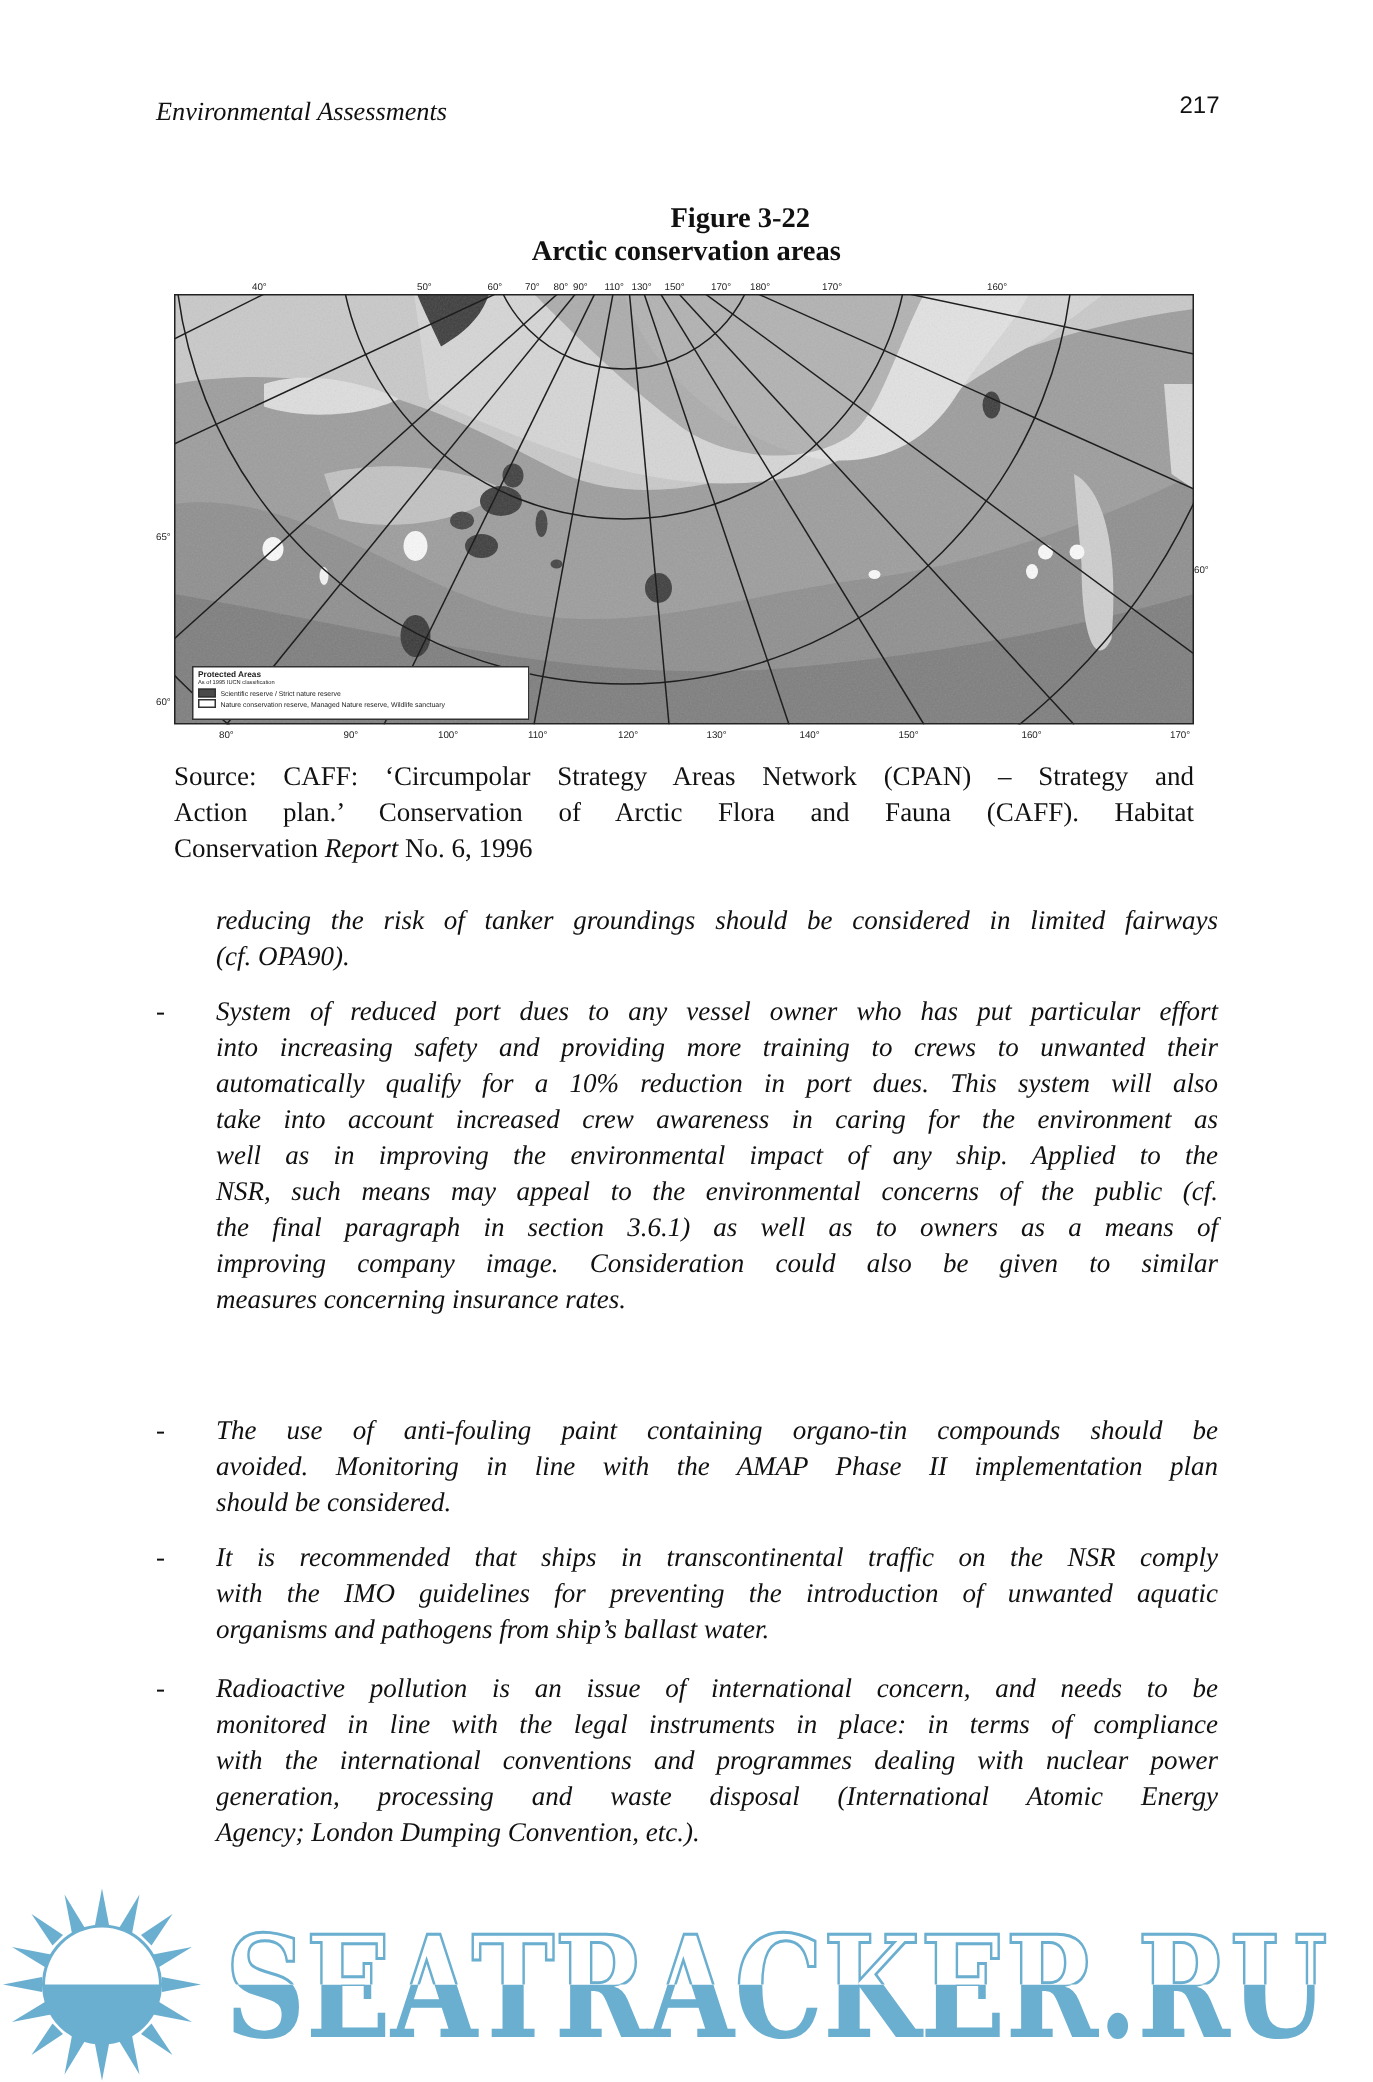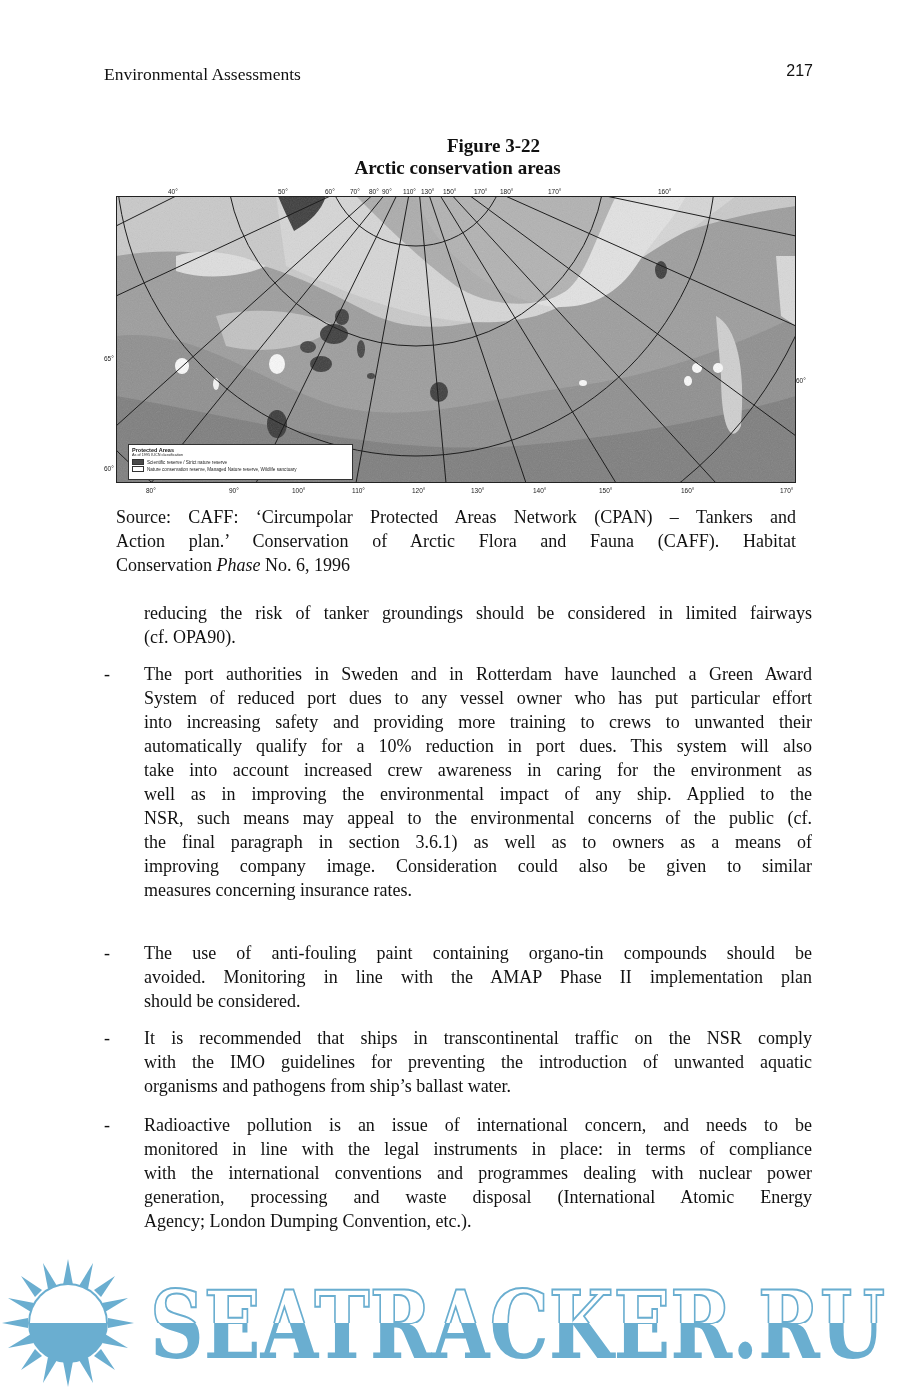--- a/index.html
+++ b/index.html
@@ -1,19 +1,19 @@
 <!DOCTYPE html>
 <html><head>
 <meta charset="utf-8">
 <style>
   html, body { margin: 0; padding: 0; background: #ffffff; }
   body { width: 915px; height: 1388px; position: relative; overflow: hidden;
          font-family: "Liberation Serif", "DejaVu Serif", serif; color: #111; }
 
-  .running-head { position: absolute; left: 104px; top: 64px; font-size: 17.5px; text-align: right; }
+  .running-head { position: absolute; left: 104px; top: 64px; font-style: italic; font-size: 17.5px; text-align: right; }
   .page-number { position: absolute; right: 102px; top: 62px; font-family: "Liberation Sans", sans-serif; font-size: 16px; }
 
   .fig-title { position: absolute; left: 0; width: 915px; text-align: center; font-weight: bold; font-size: 19px; line-height: 22px; }
   .fig-title.l1 { top: 135px; padding-left: 36px; }
   .fig-title.l2 { top: 157px; }
 
   .map { position: absolute; left: 116px; top: 196px; width: 680px; height: 287px; }
   .map svg { display: block; }
   .tick { position: absolute; font-family: "Liberation Sans", sans-serif; font-size: 6.5px; color: #222; white-space: nowrap; }
 
@@ -22,21 +22,21 @@
   .legend .lt { position: absolute; left: 3px; top: 2px; font-size: 5.5px; font-weight: bold; }
   .legend .ls { position: absolute; left: 3px; top: 8px; font-size: 3.8px; }
   .legend .row { position: absolute; left: 3px; height: 6px; display: flex; align-items: center; font-size: 4.6px; white-space: nowrap; }
   .legend .sw { width: 12px; height: 6px; border: 0.5px solid #333; margin-right: 3px; box-sizing: border-box; }
 
   .source { position: absolute; left: 116px; top: 505px; width: 680px; font-size: 18px; line-height: 24px; text-align: justify; }
   .source .line { display: block; text-align: justify; text-align-last: justify; }
   .source .line.last { text-align-last: left; }
 
   .body-text { position: absolute; left: 144px; width: 668px; font-size: 18px; line-height: 24px; }
-  .jl { display: block; text-align: justify; text-align-last: justify; white-space: nowrap; overflow: visible; }
+  .jl { display: block; text-align: justify; text-align-last: justify; white-space: nowrap; overflow: visible; font-style: italic; }
   .jl.last { text-align-last: left; }
   .dash { position: absolute; left: 104px; font-size: 18px; line-height: 24px; }
 
   .watermark { position: absolute; left: 0; top: 1253px; width: 915px; height: 135px; }
 </style>
 </head>
 <body>
 
 <div class="running-head">Environmental Assessments</div>
 <div class="page-number">217</div>
@@ -157,33 +157,32 @@
     <span class="sw" style="background:#4a4a4a"></span>
     <span>Scientific reserve / Strict nature reserve</span>
   </div>
   <div class="row" style="top:21px">
     <span class="sw" style="background:#ffffff"></span>
     <span>Nature conservation reserve, Managed Nature reserve, Wildlife sanctuary</span>
   </div>
 </div>
 
 <div class="source">
-  <span class="line">Source: CAFF: ‘Circumpolar Protected Areas Network (CPAN) – Tankers and</span>
+  <span class="line">Source: CAFF: ‘Circumpolar Strategy Areas Network (CPAN) – Strategy and</span>
   <span class="line">Action plan.’ Conservation of Arctic Flora and Fauna (CAFF). Habitat</span>
-  <span class="line last"><span>Conservation</span> <i>Phase</i><span> No. 6, 1996</span></span>
+  <span class="line last"><span>Conservation</span> <i>Report</i><span> No. 6, 1996</span></span>
 </div>
 
 <div class="body-text" style="top:601px">
   <span class="jl">reducing the risk of tanker groundings should be considered in limited fairways</span>
   <span class="jl last">(cf. OPA90).</span>
 </div>
 
 <span class="dash" style="top:662px">-</span>
 <div class="body-text" style="top:662px">
-  <span class="jl">The port authorities in Sweden and in Rotterdam have launched a Green Award</span>
   <span class="jl">System of reduced port dues to any vessel owner who has put particular effort</span>
   <span class="jl">into increasing safety and providing more training to crews to unwanted their</span>
   <span class="jl">automatically qualify for a 10% reduction in port dues. This system will also</span>
   <span class="jl">take into account increased crew awareness in caring for the environment as</span>
   <span class="jl">well as in improving the environmental impact of any ship. Applied to the</span>
   <span class="jl">NSR, such means may appeal to the environmental concerns of the public (cf.</span>
   <span class="jl">the final paragraph in section 3.6.1) as well as to owners as a means of</span>
   <span class="jl">improving company image. Consideration could also be given to similar</span>
   <span class="jl last">measures concerning insurance rates.</span>
 </div>

